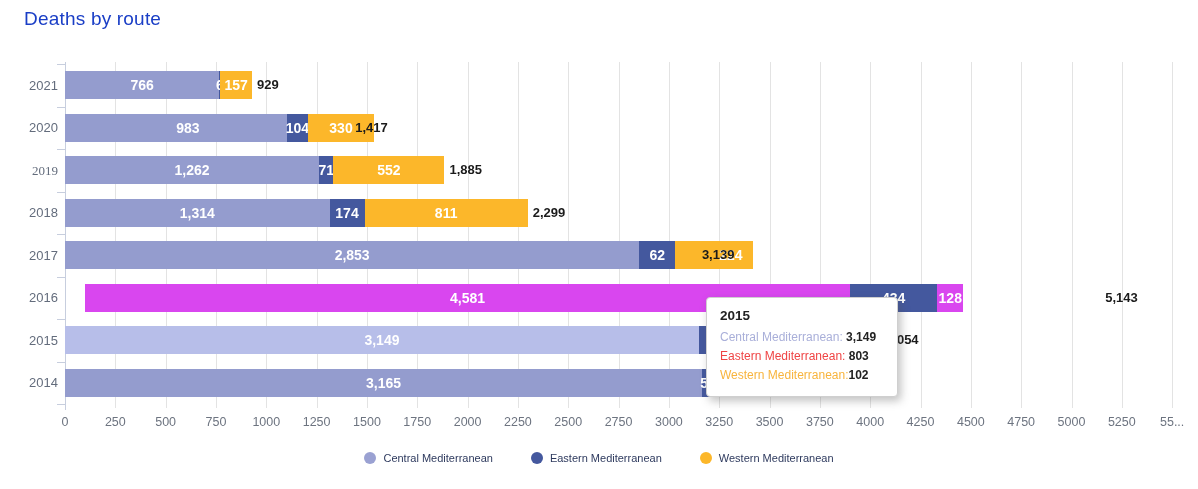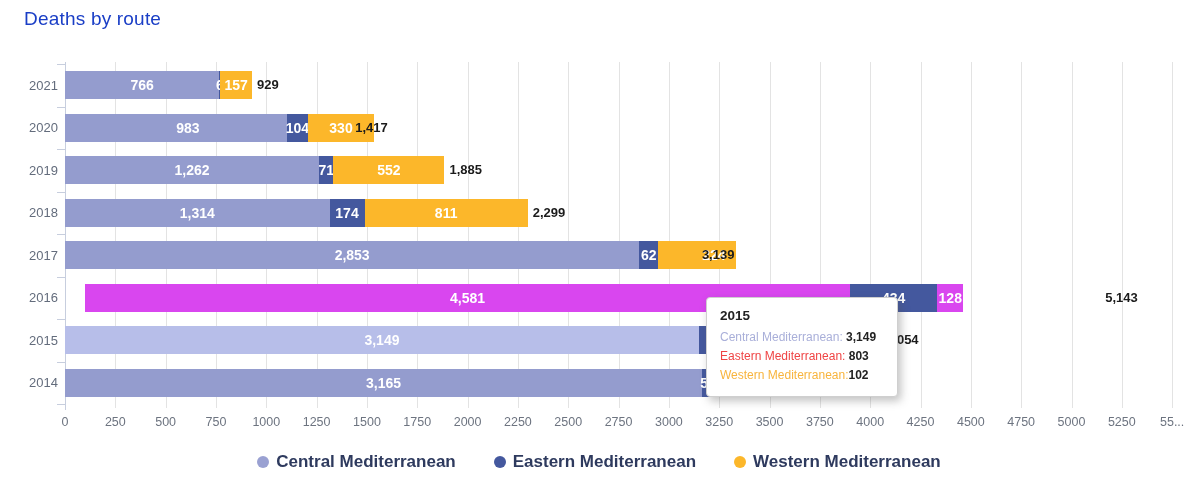--- a/index.html
+++ b/index.html
@@ -10,21 +10,21 @@
   .y-axis-line{position:absolute;width:1px;background:#c7cede;}
   .y-tick{position:absolute;height:1px;background:#c7cede;}
   .year-label{position:absolute;font-size:13px;color:#636c7c;text-align:right;}
   .x-label{position:absolute;font-size:12.5px;color:#6d7480;transform:translateX(-50%);white-space:nowrap;}
   .bar-row{position:absolute;display:flex;height:28px;}
   .seg{display:flex;align-items:center;justify-content:center;height:100%;color:#ffffff;font-weight:bold;font-size:14px;white-space:nowrap;overflow:visible;}
   .total-label{position:absolute;height:28px;line-height:28px;font-size:13px;font-weight:bold;color:#1b1b1b;white-space:nowrap;z-index:2;}
   .legend{position:absolute;left:0;top:452px;width:1198px;display:flex;justify-content:center;align-items:center;gap:38px;}
   .legend-item{display:flex;align-items:center;gap:7px;cursor:pointer;}
   .legend-marker{width:12px;height:12px;border-radius:50%;}
-  .legend-label{font-size:17px;font-weight:bold;color:#2e3a5e;}
+  .legend-label{font-size:11px;font-weight:normal;color:#2e3a5e;}
   .tooltip{position:absolute;left:706px;top:297px;width:192px;box-sizing:border-box;background:#ffffff;border:1px solid #cfcfcf;border-radius:4px;box-shadow:3px 4px 8px rgba(80,80,80,.35);padding:10px 12px 11px 13px;z-index:10;}
   .tooltip-title{font-size:13.5px;font-weight:bold;color:#222222;margin-bottom:5px;}
   .tooltip-row{font-size:12px;line-height:19px;white-space:pre;}
   .tooltip-row .name{}
   .tooltip-row .value{font-weight:bold;color:#222222;}
 </style>
 </head>
 <body>
 
 <div class="chart-title">Deaths by route</div>
@@ -92,38 +92,38 @@
       <div class="seg" style="width: 31.6041px; background: rgb(252, 183, 42);">157</div>
     </div>
     <div class="total-label" style="left: 257.008px; top: 71px;">929</div>
     <div class="year-label" style="left: 18px; width: 40px; top: 120px;">2020</div>
     <div class="bar-row" style="left: 65px; top: 113.5px;">
       <div class="seg" style="width: 197.878px; background: rgb(148, 156, 206); padding-left: 24px;">983</div>
       <div class="seg" style="width: 20.9352px; background: rgb(68, 88, 158);">104</div>
       <div class="seg" style="width: 66.429px; background: rgb(252, 183, 42);">330</div>
     </div>
     <div class="total-label" style="left: 355.242px; top: 113.5px;">1,417</div>
-    <div class="year-label" style="left: 18px; width: 40px; top: 162.5px;">2019</div>
+    <div class="year-label" style="left: 18px; width: 40px; top: 162.5px; font-family: Liberation Serif, serif;">2019</div>
     <div class="bar-row" style="left: 65px; top: 156px;">
       <div class="seg" style="width: 254.041px; background: rgb(148, 156, 206);">1,262</div>
       <div class="seg" style="width: 14.2923px; background: rgb(68, 88, 158);">71</div>
       <div class="seg" style="width: 111.118px; background: rgb(252, 183, 42);">552</div>
     </div>
     <div class="total-label" style="left: 449.45px; top: 156px;">1,885</div>
     <div class="year-label" style="left: 18px; width: 40px; top: 205px;">2018</div>
     <div class="bar-row" style="left: 65px; top: 198.5px;">
       <div class="seg" style="width: 264.508px; background: rgb(148, 156, 206);">1,314</div>
       <div class="seg" style="width: 35.0262px; background: rgb(68, 88, 158);">174</div>
       <div class="seg" style="width: 163.254px; background: rgb(252, 183, 42);">811</div>
     </div>
     <div class="total-label" style="left: 532.789px; top: 198.5px;">2,299</div>
     <div class="year-label" style="left: 18px; width: 40px; top: 247.5px;">2017</div>
     <div class="bar-row" style="left: 65px; top: 241px;">
       <div class="seg" style="width: 574.309px; background: rgb(148, 156, 206);">2,853</div>
-      <div class="seg" style="width: 19px; background: rgb(68, 88, 158);">62</div>
+      <div class="seg" style="width: 36px; background: rgb(68, 88, 158);">62</div>
       <div class="seg" style="width: 45.0912px; background: rgb(252, 183, 42); padding-left: 33px;">224</div>
     </div>
     <div class="total-label" style="left: 701.881px; top: 241px;">3,139</div>
     <div class="year-label" style="left: 18px; width: 40px; top: 290px;">2016</div>
     <div class="bar-row" style="left: 65px; top: 283.5px;">
       <div class="seg" style="width: 765px; background: #d946ef; margin-left: 20px;">4,581</div>
       <div class="seg" style="width: 87.3642px; background: rgb(68, 88, 158);">434</div>
       <div class="seg" style="width: 25.7664px; background: #d946ef;">128</div>
     </div>
     <div class="total-label" style="left: 1105.29px; top: 283.5px;">5,143</div>

